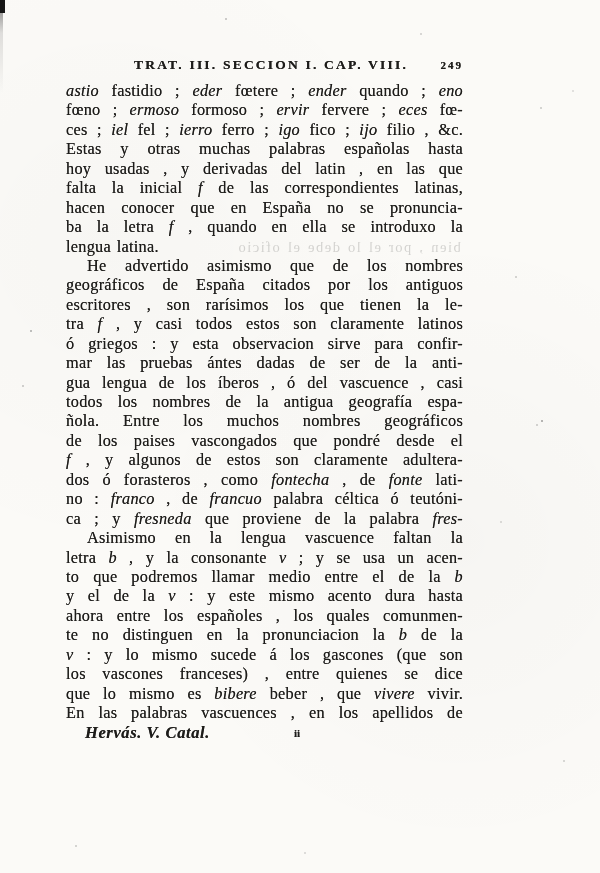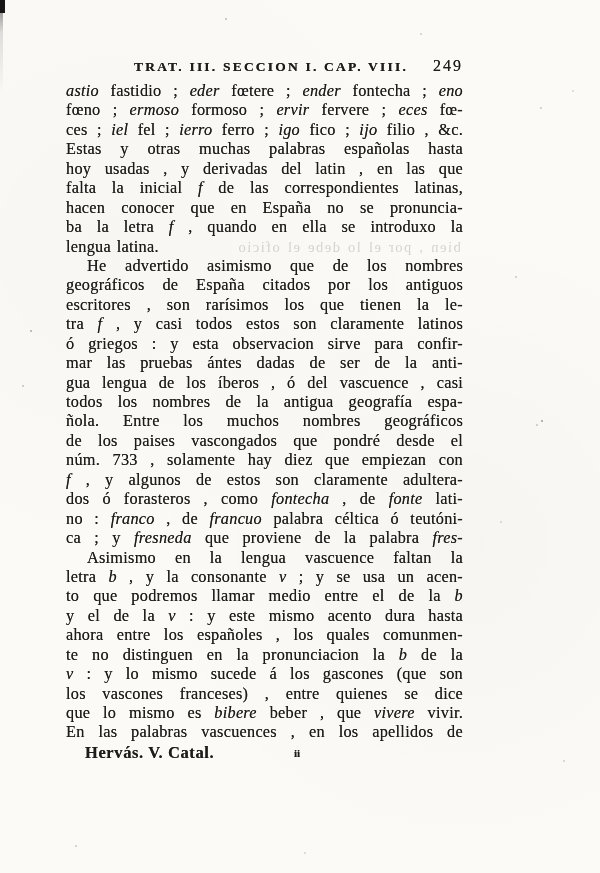--- a/index.html
+++ b/index.html
@@ -21,79 +21,78 @@
     30px 330px 0 rgba(40,40,40,.28), 108px 384px 0 rgba(40,40,40,.22),
     540px 107px 0 rgba(40,40,40,.18), 572px 90px 0 rgba(40,40,40,.12),
     515px 276px 0 rgba(40,40,40,.18), 541px 420px 0 rgba(40,40,40,.32),
     536px 424px 0 rgba(40,40,40,.18), 500px 521px 0 rgba(40,40,40,.14),
     563px 760px 0 rgba(40,40,40,.16), 75px 845px 0 rgba(40,40,40,.18),
     304px 852px 0 rgba(40,40,40,.14), 22px 385px 0 rgba(40,40,40,.2);}
   .column{position:absolute;left:66px;top:57px;width:397px;}
   .header{display:flex;justify-content:space-between;align-items:baseline;height:17px;}
   .header-title{font-weight:700;font-size:13.5px;letter-spacing:2.2px;margin-left:68px;
     text-shadow:0 0 0.5px rgba(25,24,22,.8);}
-  .page-number{font-weight:400;font-size:16px;letter-spacing:2px;
+  .page-number{font-weight:700;font-size:11px;letter-spacing:2px;
     text-shadow:0 0 0.5px rgba(25,24,22,.8);}
   .text-block{margin-top:7px;}
   .line{
     position:relative;height:19.45px;line-height:19.45px;font-size:16.3px;
     text-align:justify;text-align-last:justify;overflow:hidden;
     letter-spacing:0.25px;word-spacing:1.5px;
     text-shadow:0 0 0.5px rgba(25,24,22,.75);
   }
   .line.last{text-align-last:left;}
   .line.indent{padding-left:21px;}
   .it{font-style:italic;}
   .rm{font-style:normal;margin-top:39px;}
   .bleed{
     position:absolute;right:2px;top:1px;transform:scaleX(-1);
     opacity:0.22;color:#4a4a48;font-size:14.5px;letter-spacing:1.5px;
     text-shadow:none;filter:blur(0.3px);white-space:nowrap;font-style:normal;
   }
   .footer{position:relative;height:20px;margin-top:1px;font-size:16.5px;line-height:20px;}
-  .sig{position:absolute;left:19px;font-weight:700;letter-spacing:0.6px;
+  .sig{position:absolute;left:19px;font-style:italic;font-weight:700;letter-spacing:0.6px;
     text-shadow:0 0 0.5px rgba(25,24,22,.75);}
   .catchword{position:absolute;left:228px;font-weight:700;font-size:11px;
     text-shadow:0 0 0.5px rgba(25,24,22,.75);}
 </style>
 </head>
 <body>
 
 <div class="page">
   <div class="edge-mark"></div>
   <div class="edge-fade"></div>
   <div class="specks"></div>
 
   <div class="column">
     <div class="header">
       <span class="header-title">TRAT. III. SECCION I. CAP. VIII.</span>
       <span class="page-number">249</span>
     </div>
 
     <div class="text-block">
-        <div class="line"><span class="it">astio</span><span class="rm"> fastidio ; </span><span class="it">eder</span><span class="rm"> fœtere ; </span><span class="it">ender</span><span class="rm"> fontecha ; </span><span class="it">eno</span></div>
+        <div class="line"><span class="it">astio</span><span class="rm"> fastidio ; </span><span class="it">eder</span><span class="rm"> fœtere ; </span><span class="it">ender</span><span class="rm"> quando ; </span><span class="it">eno</span></div>
         <div class="line"><span class="rm">fœno ; </span><span class="it">ermoso</span><span class="rm"> formoso ; </span><span class="it">ervir</span><span class="rm"> fervere ; </span><span class="it">eces</span><span class="rm"> fœ-</span></div>
         <div class="line"><span class="rm">ces ; </span><span class="it">iel</span><span class="rm"> fel ; </span><span class="it">ierro</span><span class="rm"> ferro ; </span><span class="it">igo</span><span class="rm"> fico ; </span><span class="it">ijo</span><span class="rm"> filio , &amp;c.</span></div>
         <div class="line"><span class="rm">Estas y otras muchas palabras españolas hasta</span></div>
         <div class="line"><span class="rm">hoy usadas , y derivadas del latin , en las que</span></div>
         <div class="line"><span class="rm">falta la inicial </span><span class="it">f</span><span class="rm"> de las correspondientes latinas,</span></div>
         <div class="line"><span class="rm">hacen conocer que en España no se pronuncia-</span></div>
         <div class="line"><span class="rm">ba la letra </span><span class="it">f</span><span class="rm"> , quando en ella se introduxo la</span></div>
         <div class="line last"><span class="rm">lengua latina.</span><span class="bleed">bien , por el lo debe el oficio</span></div>
         <div class="line indent"><span class="rm">He advertido asimismo que de los nombres</span></div>
         <div class="line"><span class="rm">geográficos de España citados por los antiguos</span></div>
         <div class="line"><span class="rm">escritores , son rarísimos los que tienen la le-</span></div>
         <div class="line"><span class="rm">tra </span><span class="it">f</span><span class="rm"> , y casi todos estos son claramente latinos</span></div>
         <div class="line"><span class="rm">ó griegos : y esta observacion sirve para confir-</span></div>
         <div class="line"><span class="rm">mar las pruebas ántes dadas de ser de la anti-</span></div>
         <div class="line"><span class="rm">gua lengua de los íberos , ó del vascuence , casi</span></div>
         <div class="line"><span class="rm">todos los nombres de la antigua geografía espa-</span></div>
         <div class="line"><span class="rm">ñola. Entre los muchos nombres geográficos</span></div>
         <div class="line"><span class="rm">de los paises vascongados que pondré desde el</span></div>
-        <div class="line"><span class="rm">núm. 733 , solamente hay diez que empiezan con</span></div>
         <div class="line"><span class="it">f</span><span class="rm"> , y algunos de estos son claramente adultera-</span></div>
         <div class="line"><span class="rm">dos ó forasteros , como </span><span class="it">fontecha</span><span class="rm"> , de </span><span class="it">fonte</span><span class="rm"> lati-</span></div>
         <div class="line"><span class="rm">no : </span><span class="it">franco</span><span class="rm"> , de </span><span class="it">francuo</span><span class="rm"> palabra céltica ó teutóni-</span></div>
         <div class="line"><span class="rm">ca ; y </span><span class="it">fresneda</span><span class="rm"> que proviene de la palabra </span><span class="it">fres-</span></div>
         <div class="line indent"><span class="rm">Asimismo en la lengua vascuence faltan la</span></div>
         <div class="line"><span class="rm">letra </span><span class="it">b</span><span class="rm"> , y la consonante </span><span class="it">v</span><span class="rm"> ; y se usa un acen-</span></div>
         <div class="line"><span class="rm">to que podremos llamar medio entre el de la </span><span class="it">b</span></div>
         <div class="line"><span class="rm">y el de la </span><span class="it">v</span><span class="rm"> : y este mismo acento dura hasta</span></div>
         <div class="line"><span class="rm">ahora entre los españoles , los quales comunmen-</span></div>
         <div class="line"><span class="rm">te no distinguen en la pronunciacion la </span><span class="it">b</span><span class="rm"> de la</span></div>

